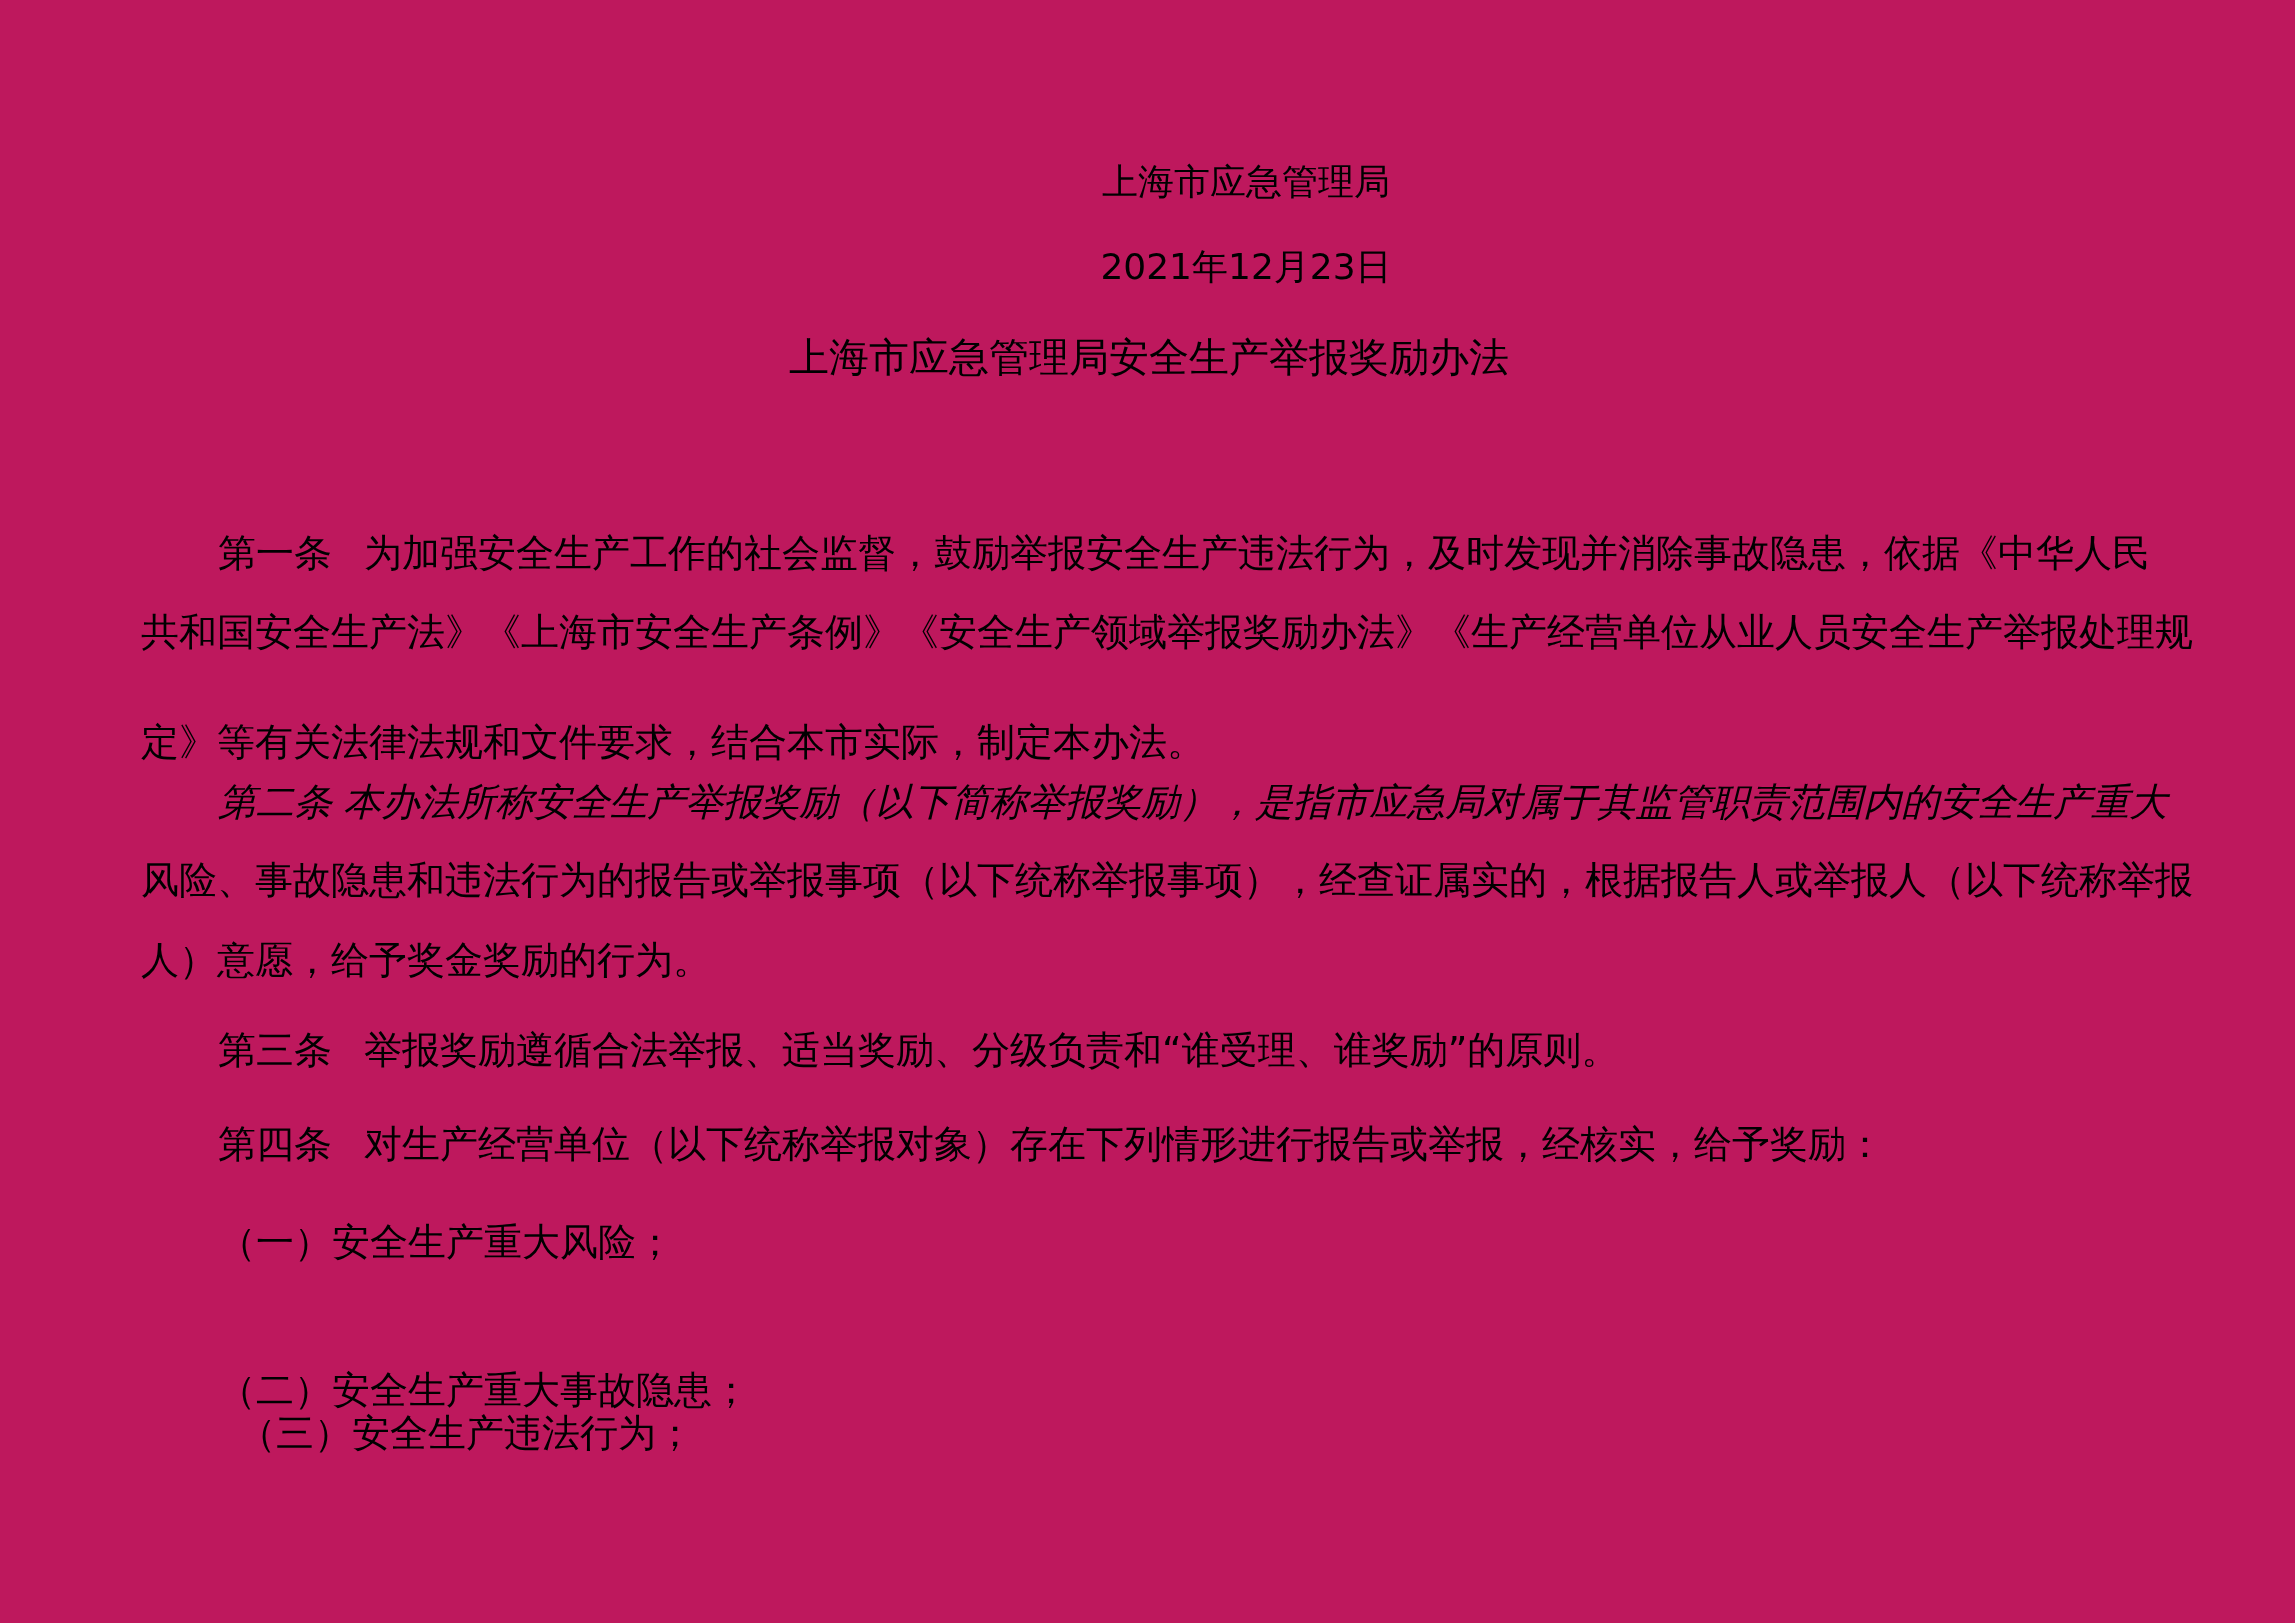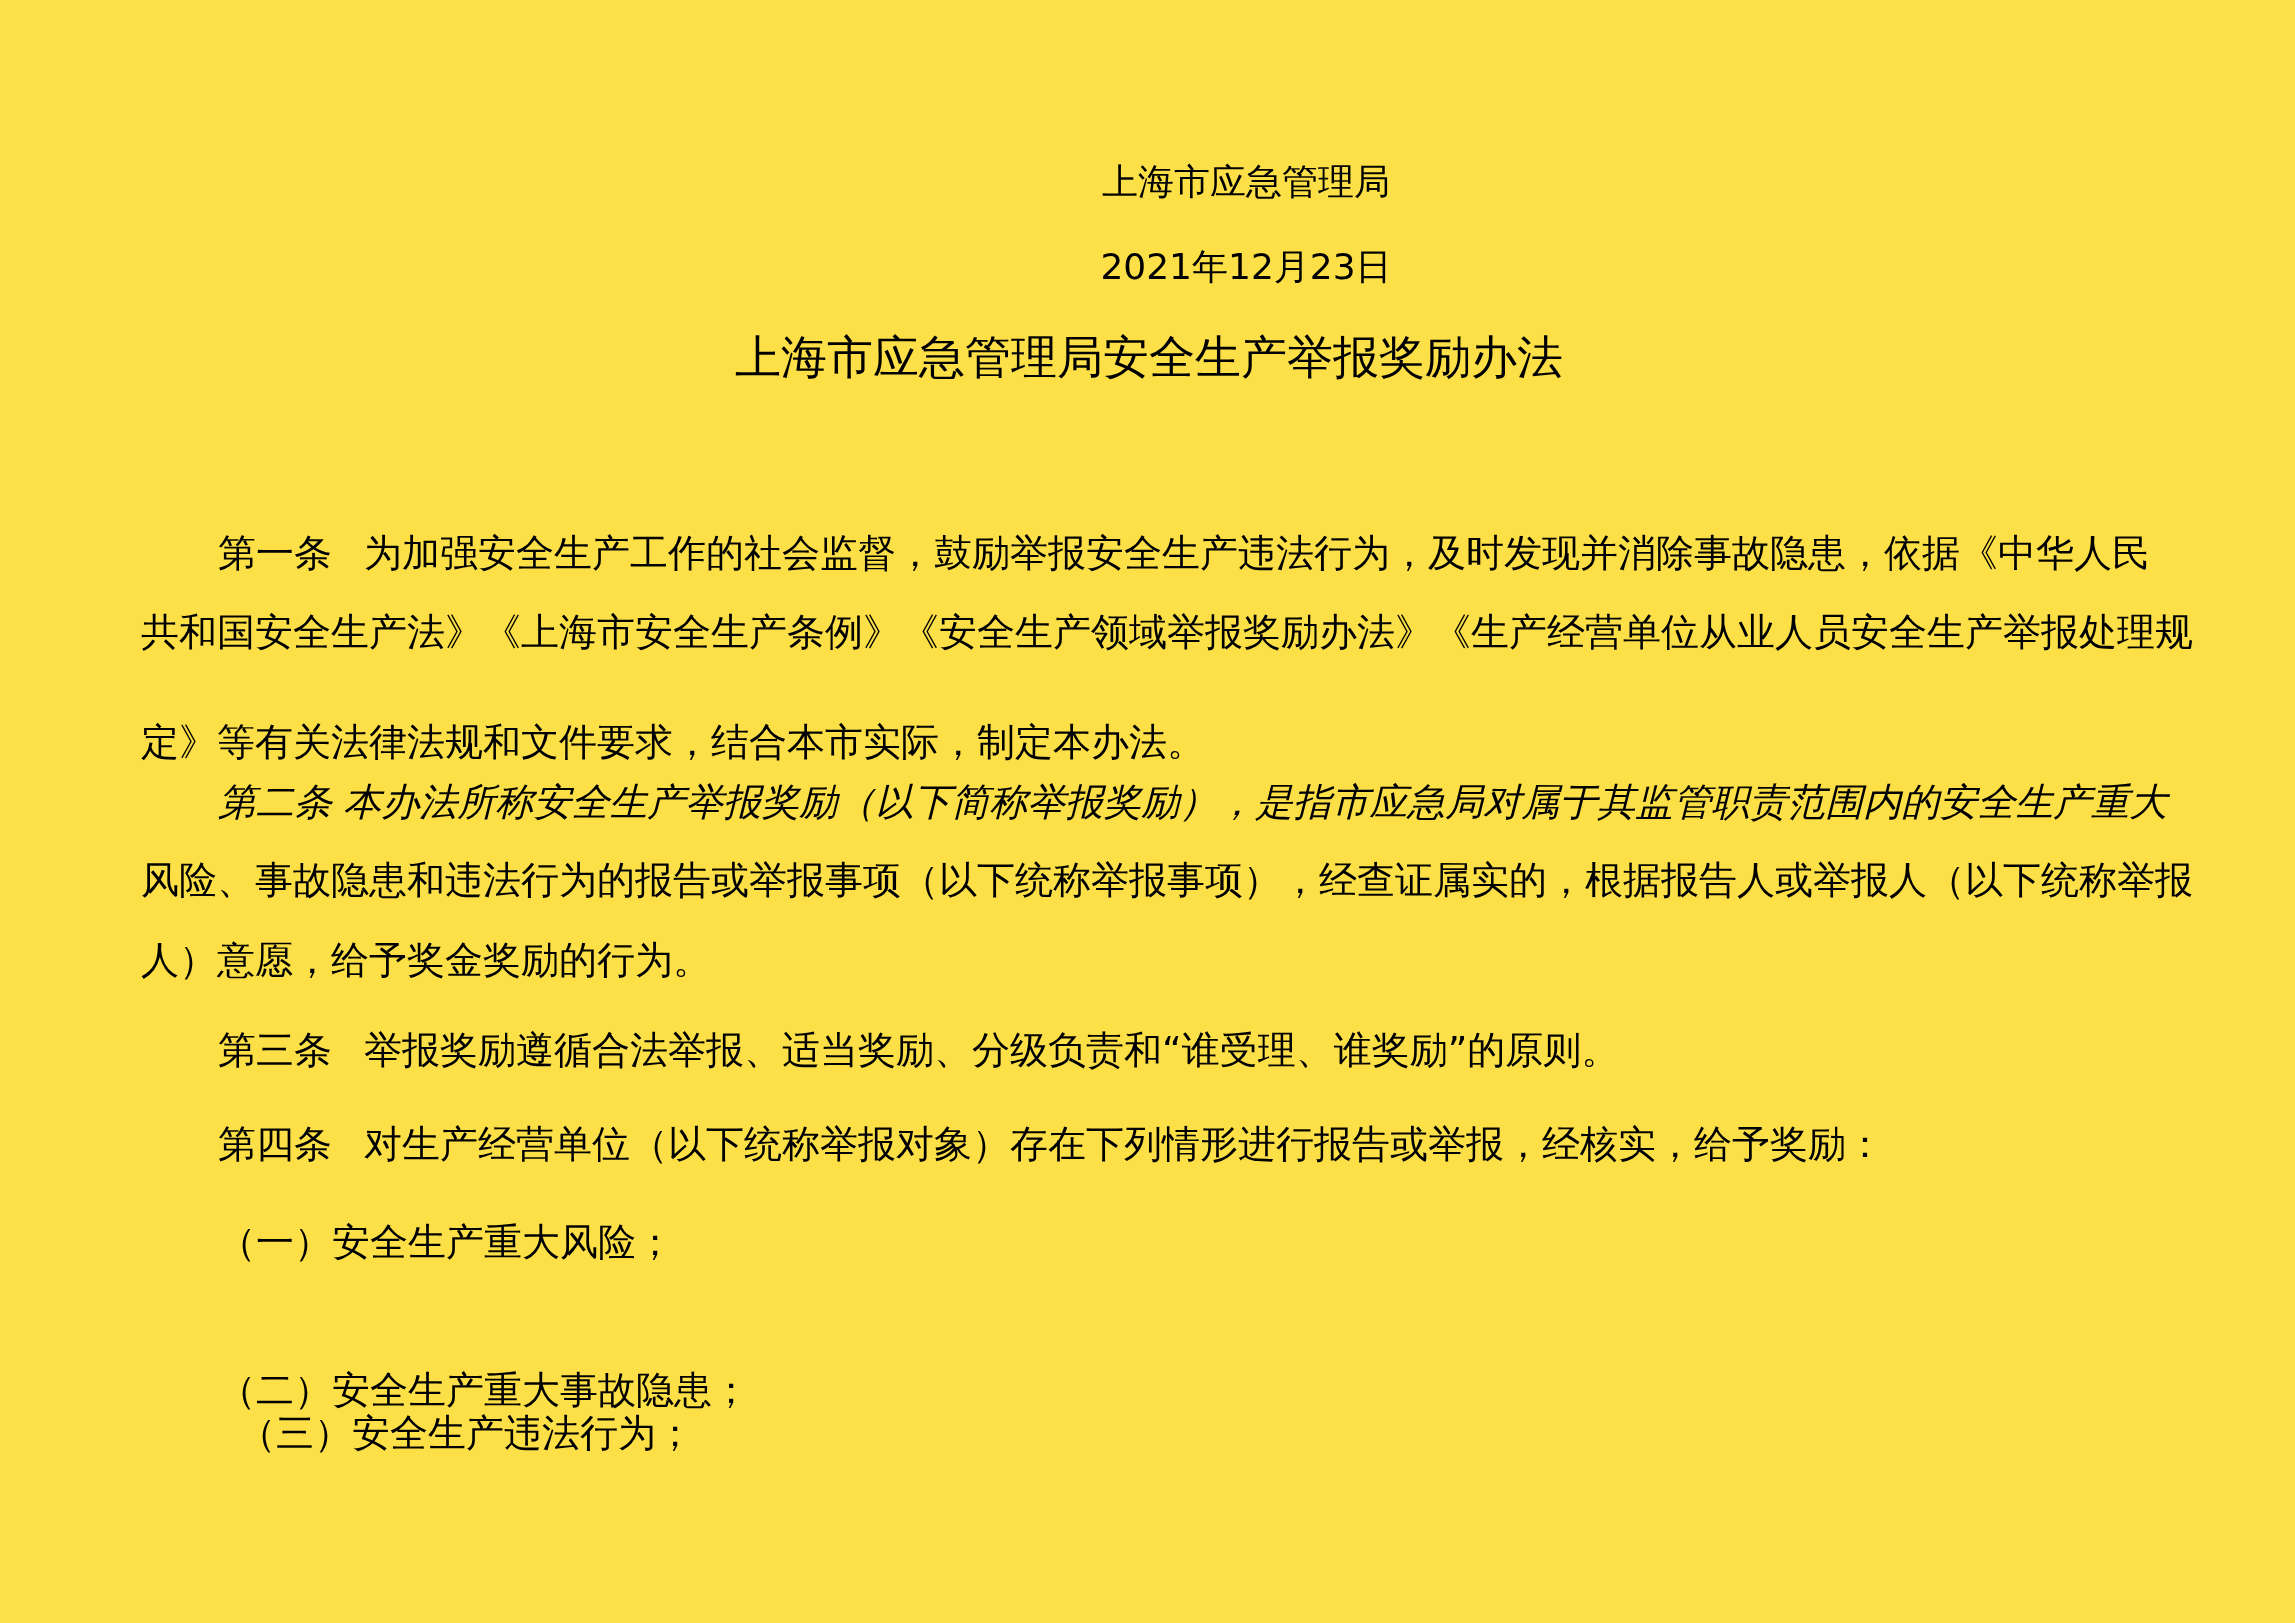--- a/index.html
+++ b/index.html
@@ -13,21 +13,21 @@
       position: relative;
       overflow: hidden;
       color: #000000;
       font-family: "DejaVu Sans", "Liberation Sans", sans-serif;
     }
     .page {
       position: absolute;
       left: 0; top: 0;
       width: 2295px;
       height: 1624px;
-      background: #fde047;
+      background: #be185d;
     }
     .issuer {
       position: absolute;
       left: 1005px;
       width: 482px;
       top: 158px;
       text-align: center;
       font-size: 36px;
       line-height: 47px;
       white-space: nowrap;
@@ -41,21 +41,21 @@
       font-size: 36px;
       line-height: 47px;
       white-space: nowrap;
     }
     .doc-title {
       position: absolute;
       left: 506px;
       width: 1286px;
       top: 328px;
       text-align: center;
-      font-size: 46px;
+      font-size: 40px;
       line-height: 58px;
       white-space: nowrap;
       letter-spacing: 0px;
     }
     .body {
       position: absolute;
       left: 141px;
       top: 0;
       width: 2009px;
     }

